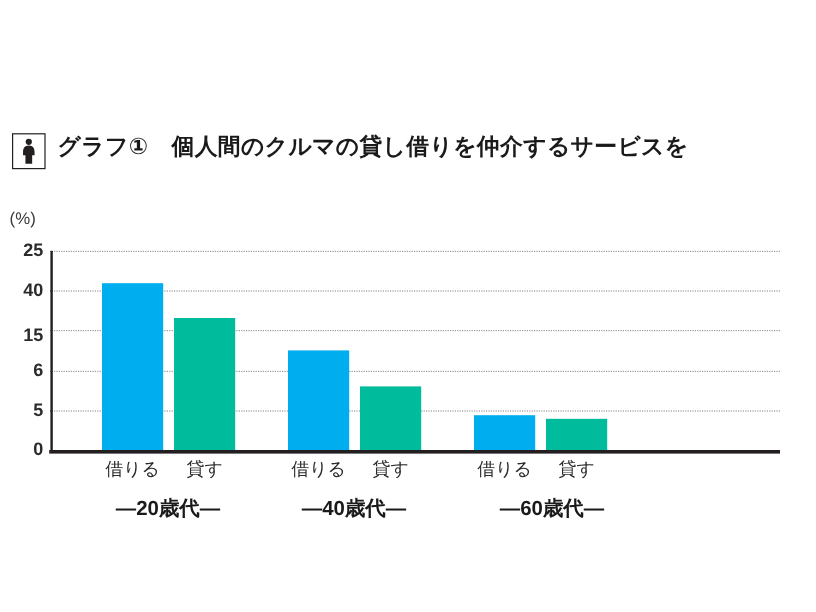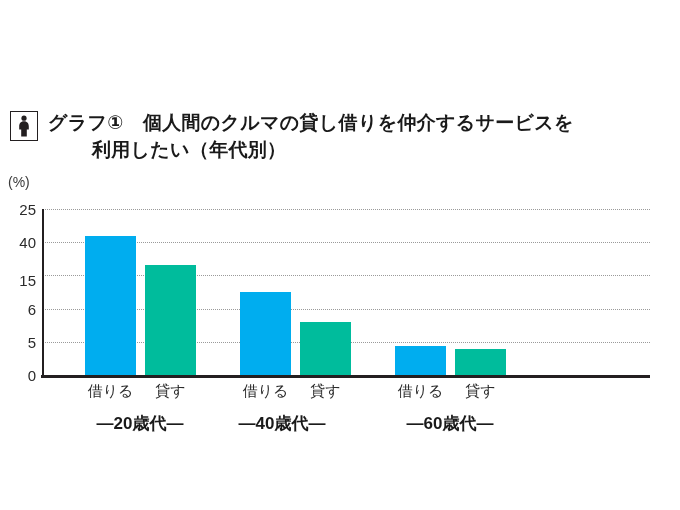--- a/index.html
+++ b/index.html
@@ -92,20 +92,21 @@
     border-top: 3.5px solid #231f20;
   }
   .ytick-lbl {
     position: absolute;
     width: 34px;
     text-align: right;
     font-size: 15px;
     color: #2b2b2b;
     transform: translateY(-50%);
     left: 2px;
+    font-weight: bold;
   }
 
   .bar {
     position: absolute;
     bottom: 0;
   }
   .bars-layer {
     position: absolute;
     left: 0;
     top: 9px;
@@ -140,21 +141,20 @@
 
   <div class="title-block">
     <div class="icon-box">
       <svg width="14" height="22" viewBox="0 0 14 22" aria-hidden="true">
         <circle cx="7" cy="3.2" r="2.6" fill="#231f20"></circle>
         <path d="M7 6.2 C3.6 6.2 2.2 8.6 2.2 11.4 L2.2 14.4 L4.2 14.4 L4.2 21.4 L9.8 21.4 L9.8 14.4 L11.8 14.4 L11.8 11.4 C11.8 8.6 10.4 6.2 7 6.2 Z" fill="#231f20"></path>
       </svg>
     </div>
     <div class="title-text">
       <div>グラフ①　個人間のクルマの貸し借りを仲介するサービスを</div>
-      <div class="title-line2">利用したい（年代別）</div>
     </div>
   </div>
 
   <div class="unit-label">(%)</div>
 
   <div class="plot">
     <div id="gridlines">
         <div class="gridline" style="top: 9px; left: 42px; width: 608px;"></div>
         <div class="gridline" style="top: 42.2px; left: 42px; width: 608px;"></div>
         <div class="gridline" style="top: 75.4px; left: 42px; width: 608px;"></div>
@@ -182,18 +182,18 @@
     <div id="cat-labels">
         <div class="cat-label" style="left: 110.5px;">借りる</div>
         <div class="cat-label" style="left: 170.5px;">貸す</div>
         <div class="cat-label" style="left: 265.5px;">借りる</div>
         <div class="cat-label" style="left: 325.5px;">貸す</div>
         <div class="cat-label" style="left: 420.5px;">借りる</div>
         <div class="cat-label" style="left: 480.5px;">貸す</div>
       </div>
     <div id="group-labels">
         <div class="group-label" style="left: 140px;">―20歳代―</div>
-        <div class="group-label" style="left: 282px;">―40歳代―</div>
-        <div class="group-label" style="left: 450px;">―60歳代―</div>
+        <div class="group-label" style="left: 295px;">―40歳代―</div>
+        <div class="group-label" style="left: 460px;">―60歳代―</div>
       </div>
   </div>
 
 </div>
 
 </body></html>

